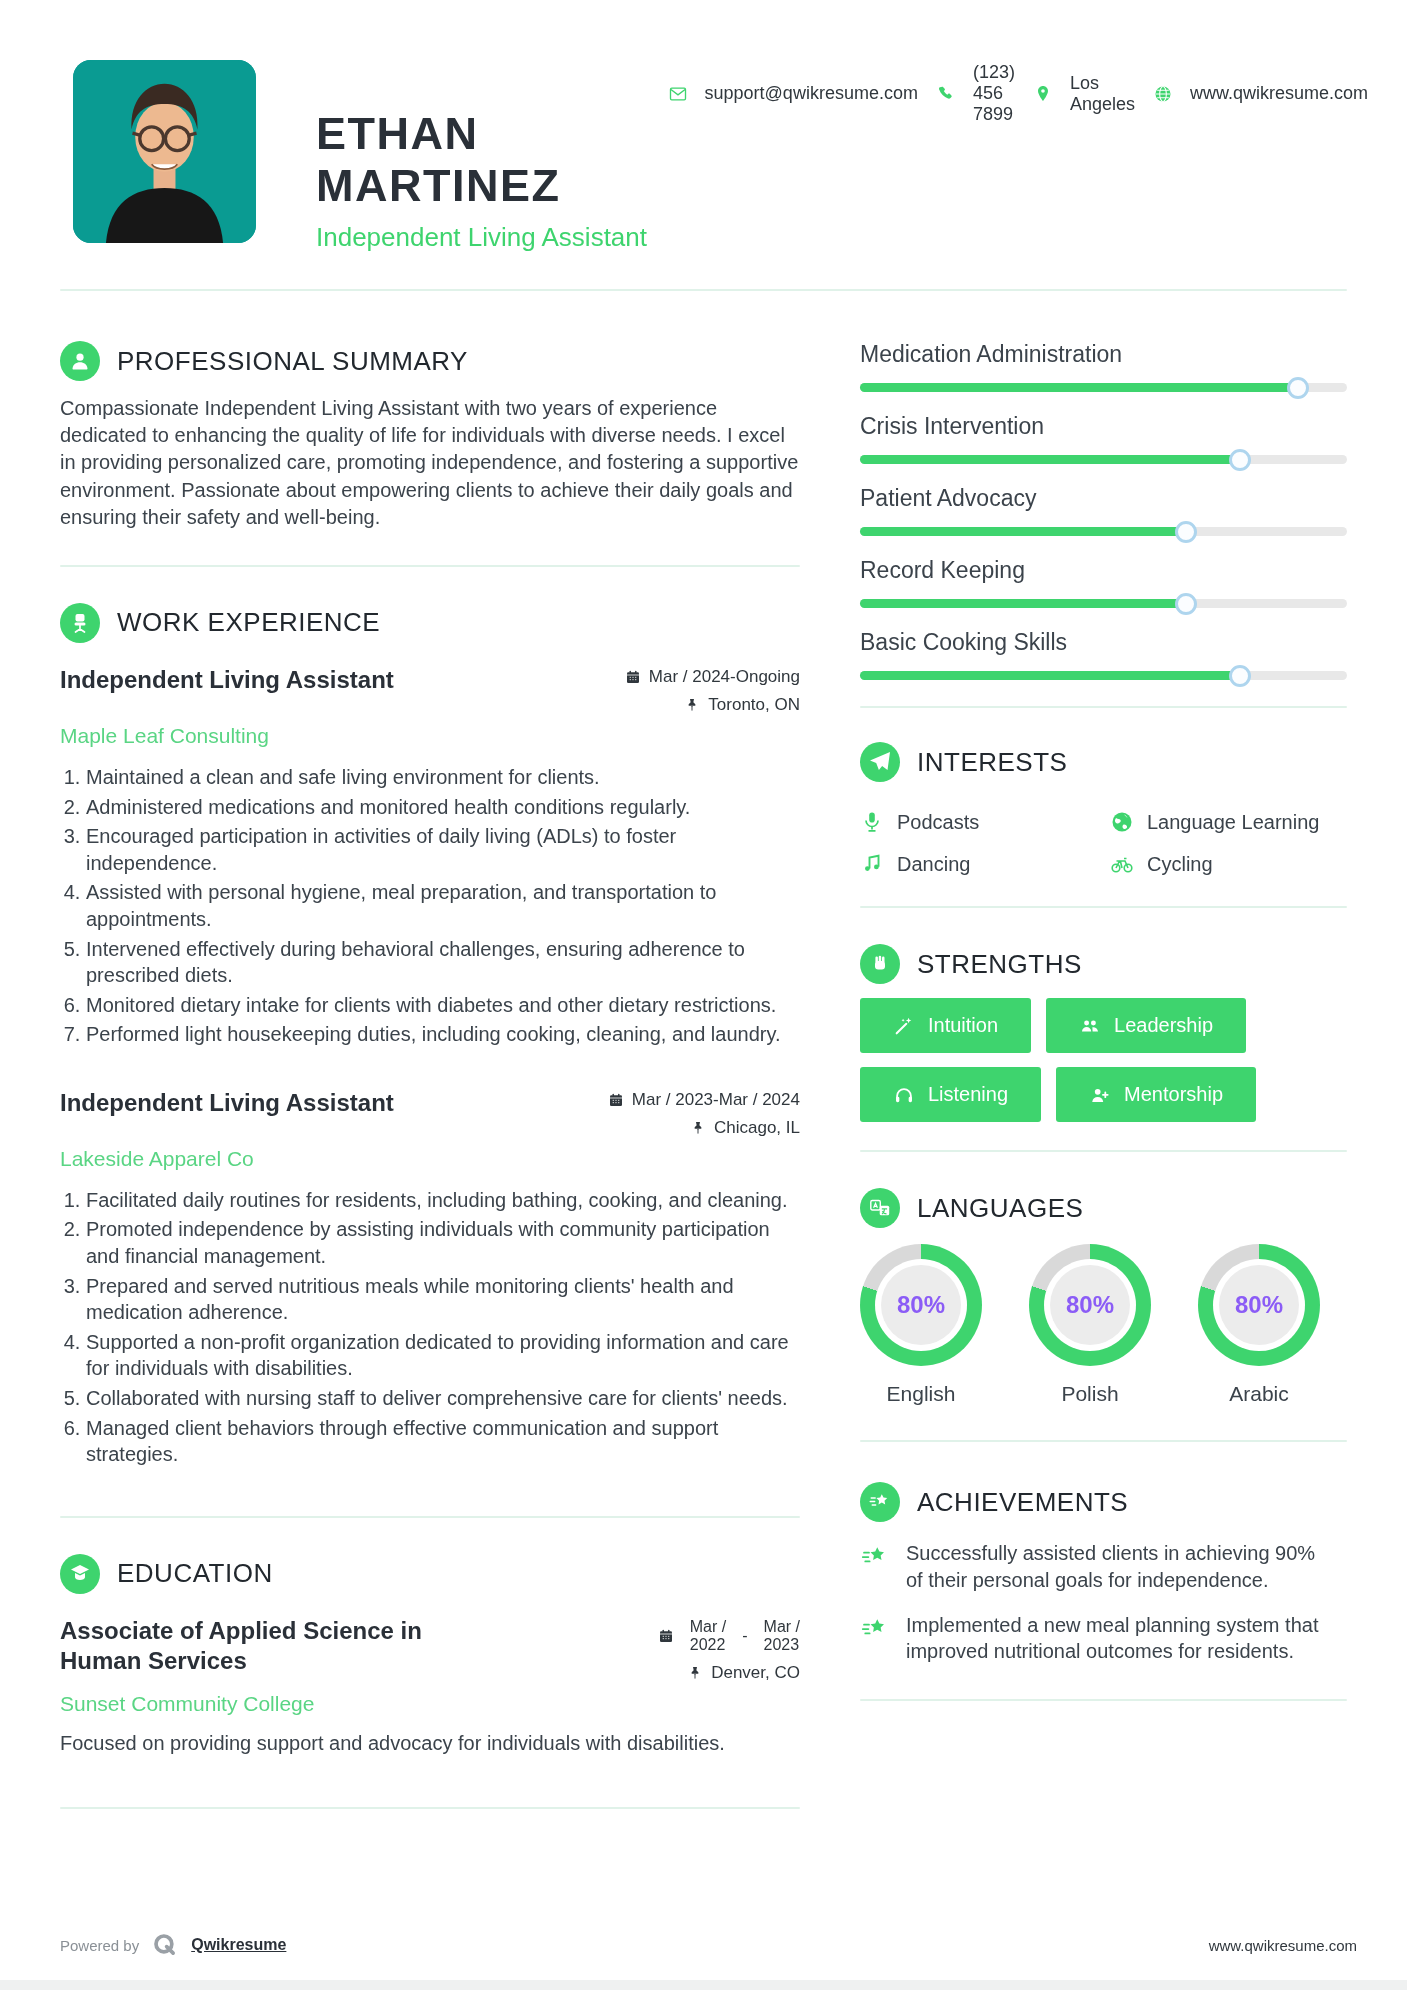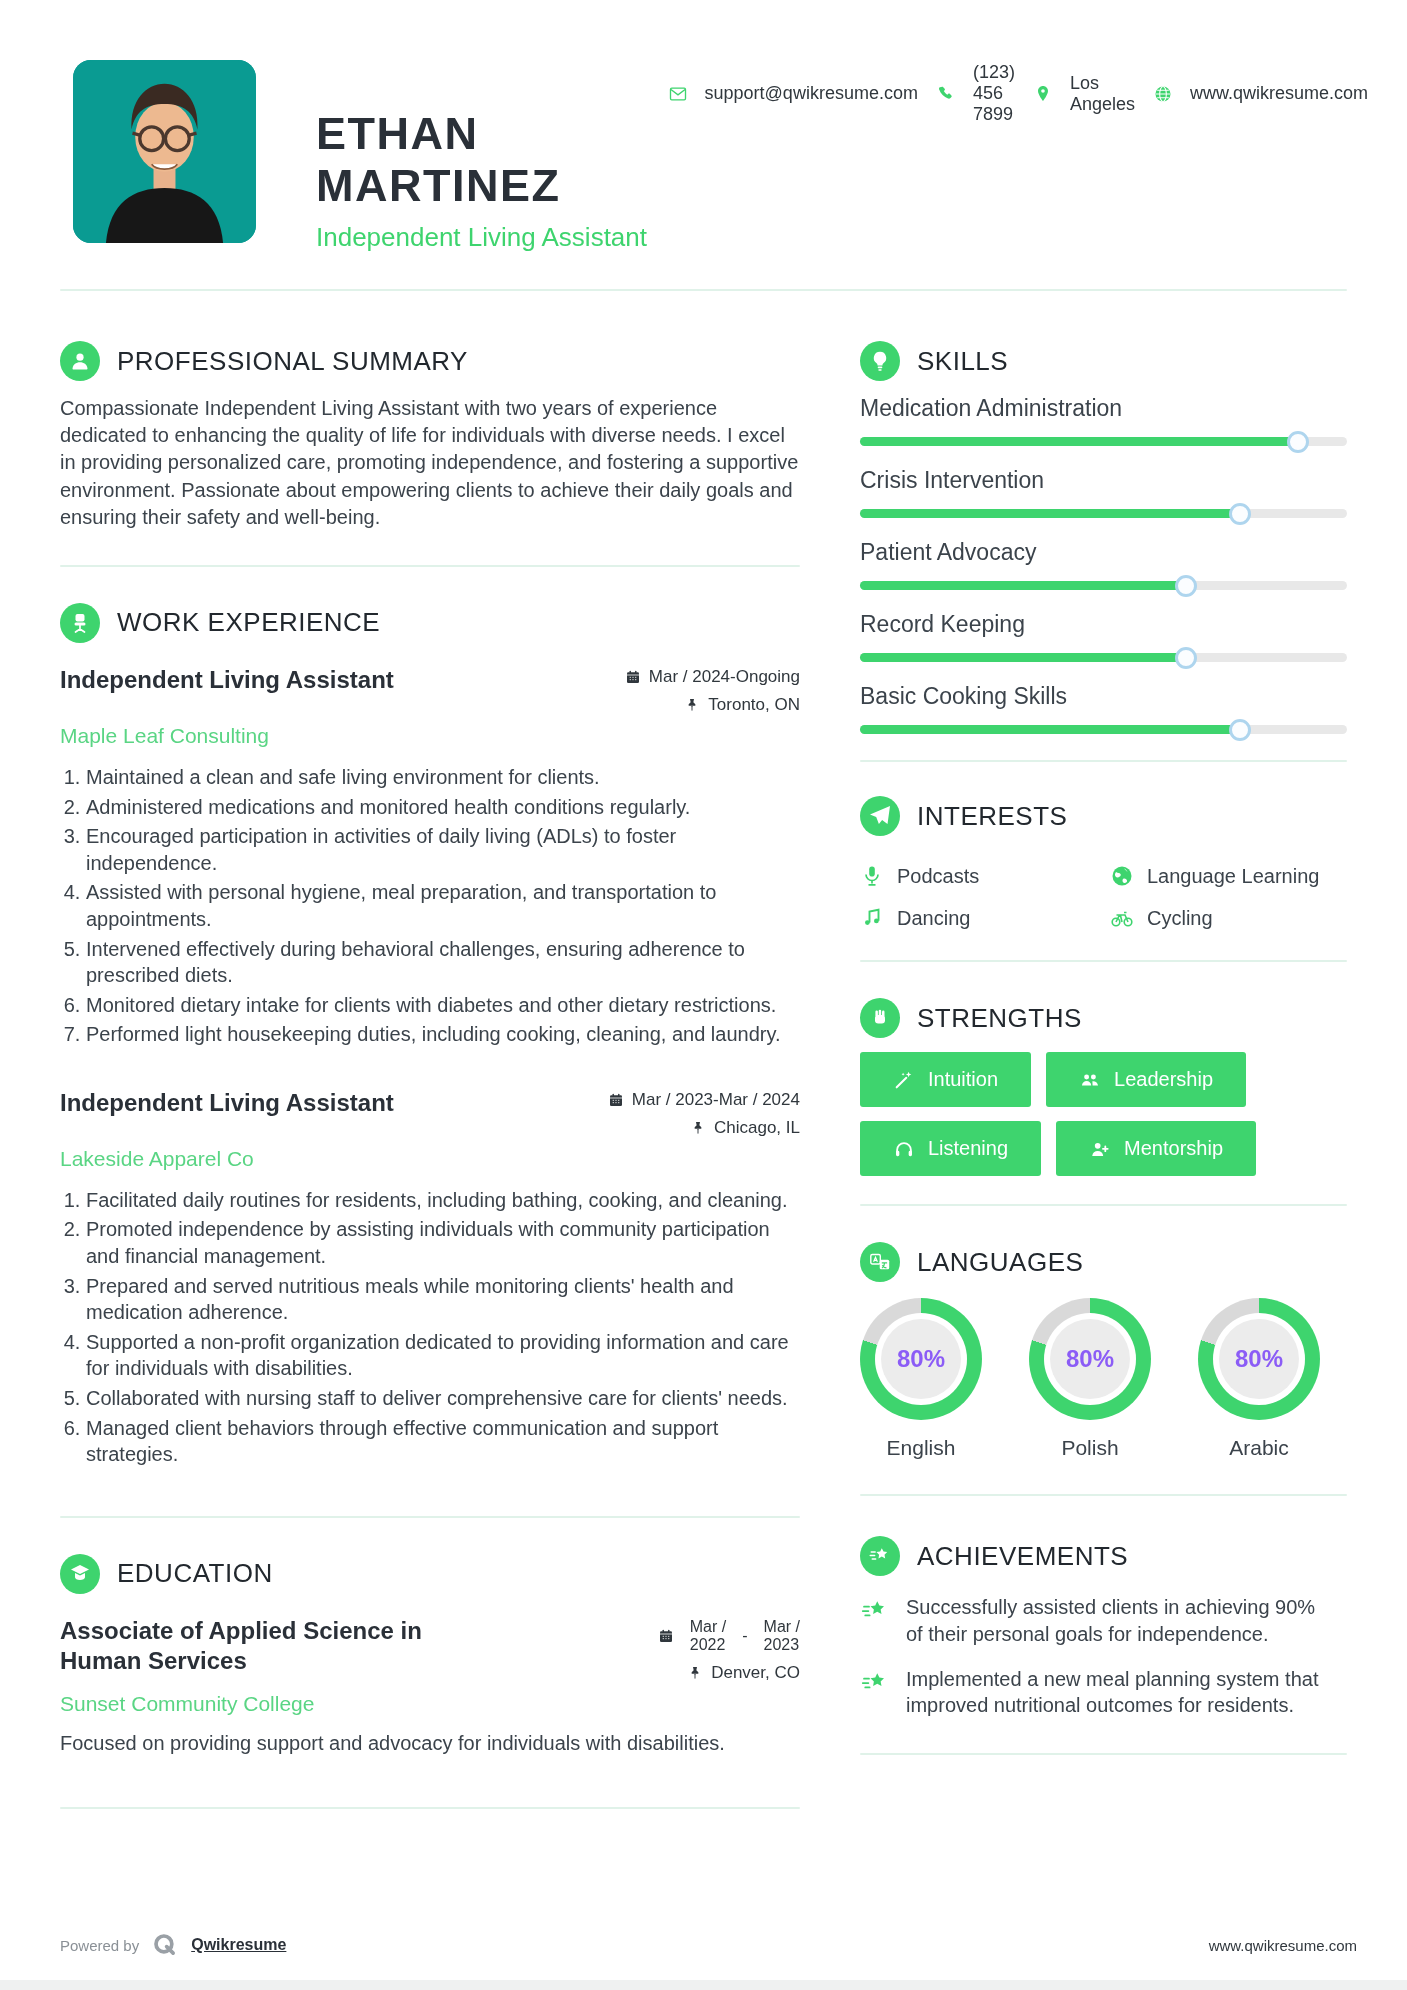--- a/index.html
+++ b/index.html
@@ -307,30 +307,20 @@
           <div class="job-company">Sunset Community College</div>
           <p class="edu-desc">Focused on providing support and advocacy for individuals with disabilities.</p>
         </div>
       </div>
       <div class="divider col-divider" style="margin-top:50px;"></div>
     </div>
 
     <div class="col-right">
 
       <div>
-        <div class="sec-head">
-          <span class="sec-icon">
-            <svg viewBox="0 0 24 24" fill="#fff">
-                <path d="M12 2.8a6.2 6.2 0 0 0-3.4 11.4c.6.4.9 1 .9 1.7v.6h5v-.6c0-.7.3-1.3.9-1.7A6.2 6.2 0 0 0 12 2.8z"></path>
-                <rect x="9.7" y="17.6" width="4.6" height="1.6" rx=".8"></rect>
-                <rect x="10.3" y="20.2" width="3.4" height="1.5" rx=".75"></rect>
-              </svg>
-          </span>
-          <span class="sec-title">SKILLS</span>
-        </div>
 
         <div class="skill">
           <div class="skill-label">Medication Administration</div>
           <div class="slider">
             <div class="slider-fill" style="width: 90%;"></div>
             <div class="slider-knob" style="left: 90%;"></div>
           </div>
         </div>
         <div class="skill">
           <div class="skill-label">Crisis Intervention</div>

